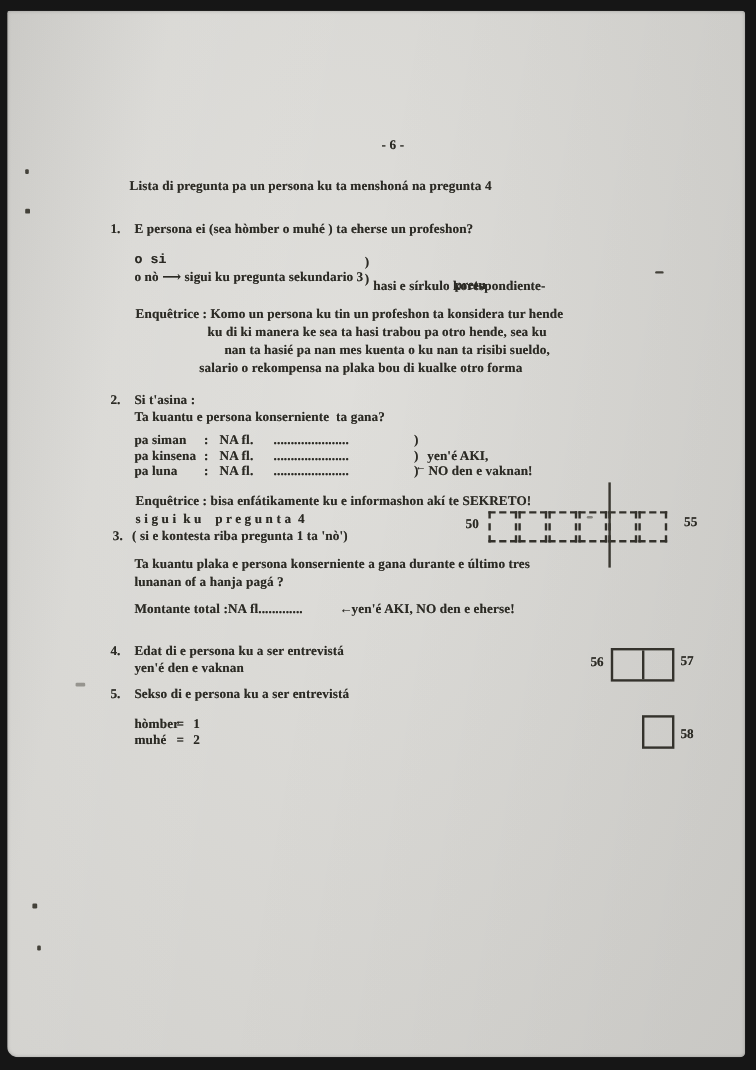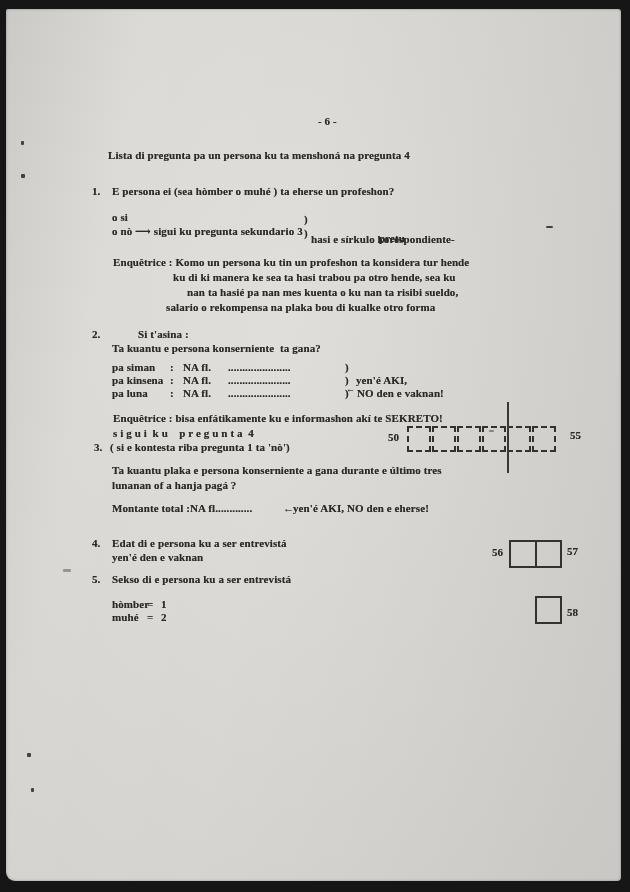--- a/index.html
+++ b/index.html
@@ -40,33 +40,33 @@
 </head>
 <body>
 
 <div class="paper"></div>
 
 <div class="t" style="left:318px;top:115px;">- 6 -</div>
 <div class="t" style="left:108px;top:149px;">Lista di pregunta pa un persona ku ta menshoná na pregunta 4</div>
 
 <div class="t" style="left:92px;top:185px;">1.</div>
 <div class="t" style="left:112px;top:185px;">E persona ei (sea hòmber o muhé ) ta eherse un profeshon?</div>
-<div class="t" style="left:112px;top:211px;">o si</div>
+<div class="t" style="left:112px;top:211px;font-family:Liberation Mono, monospace;">o si</div>
 <div class="t" style="left:112px;top:225px;">o nò ⟶ sigui ku pregunta sekundario 3</div>
 <div class="t" style="left:304px;top:213px;">)</div>
 <div class="t" style="left:304px;top:227px;">)</div>
 <div class="t" style="left:311px;top:233px;">hasi e sírkulo korespondiente-</div>
 <div class="t" style="left:379px;top:232px;">pretu</div>
 <div class="t" style="left:113px;top:256px;">Enquêtrice : Komo un persona ku tin un profeshon ta konsidera tur hende</div>
 <div class="t" style="left:173px;top:271px;">ku di ki manera ke sea ta hasi trabou pa otro hende, sea ku</div>
 <div class="t" style="left:172px;top:286px;margin-left:15px;">nan ta hasié pa nan mes kuenta o ku nan ta risibi sueldo,</div>
 <div class="t" style="left:166px;top:301px;">salario o rekompensa na plaka bou di kualke otro forma</div>
 
 <div class="t" style="left:92px;top:328px;">2.</div>
-<div class="t" style="left:112px;top:328px;margin-left:26px;">Si t'asina :</div>
+<div class="t" style="left:112px;top:328px;">Si t'asina :</div>
 <div class="t" style="left:112px;top:342px;">Ta kuantu e persona konserniente  ta gana?</div>
 
 <div class="row" style="top:361px;">
   <span class="t" style="left:112px;">pa siman</span>
   <span class="t" style="left:170px;">:</span>
   <span class="t" style="left:183px;">NA fl.</span>
   <span class="t" style="left:228px;">......................</span>
   <span class="t" style="left:345px;">)</span>
 </div>
 <div class="row" style="top:374px;">

